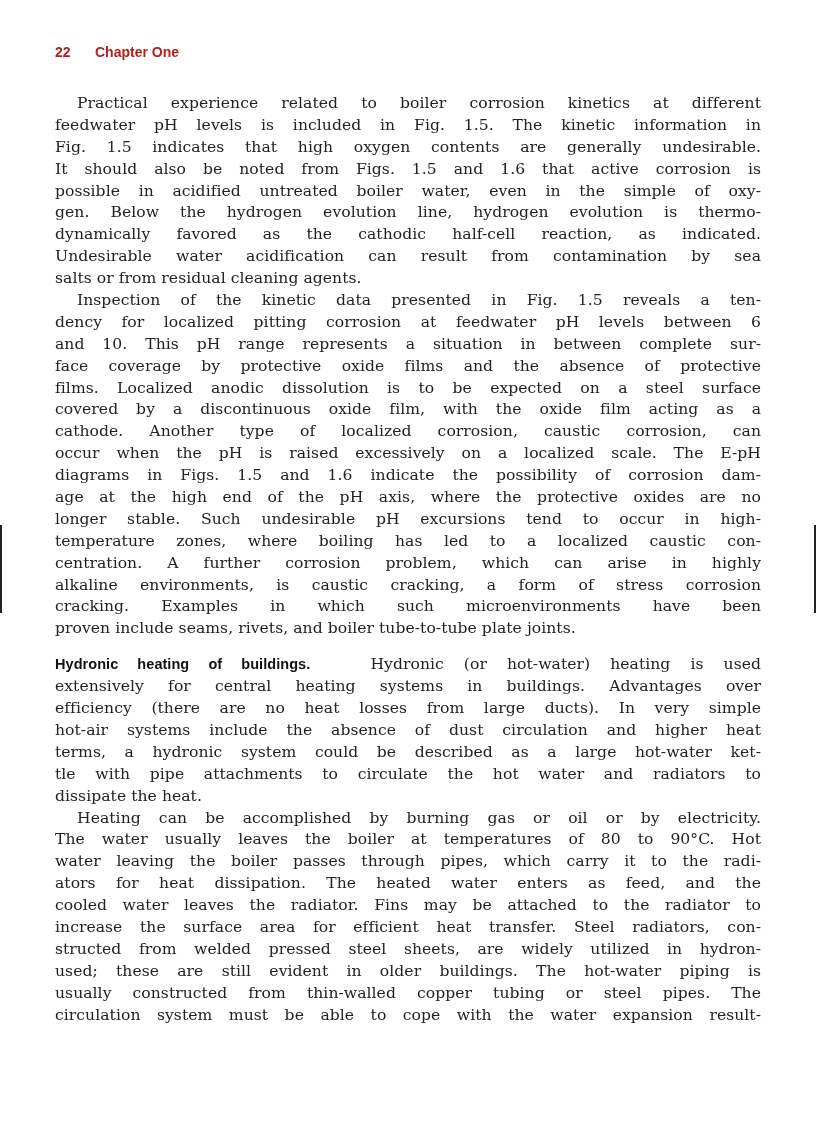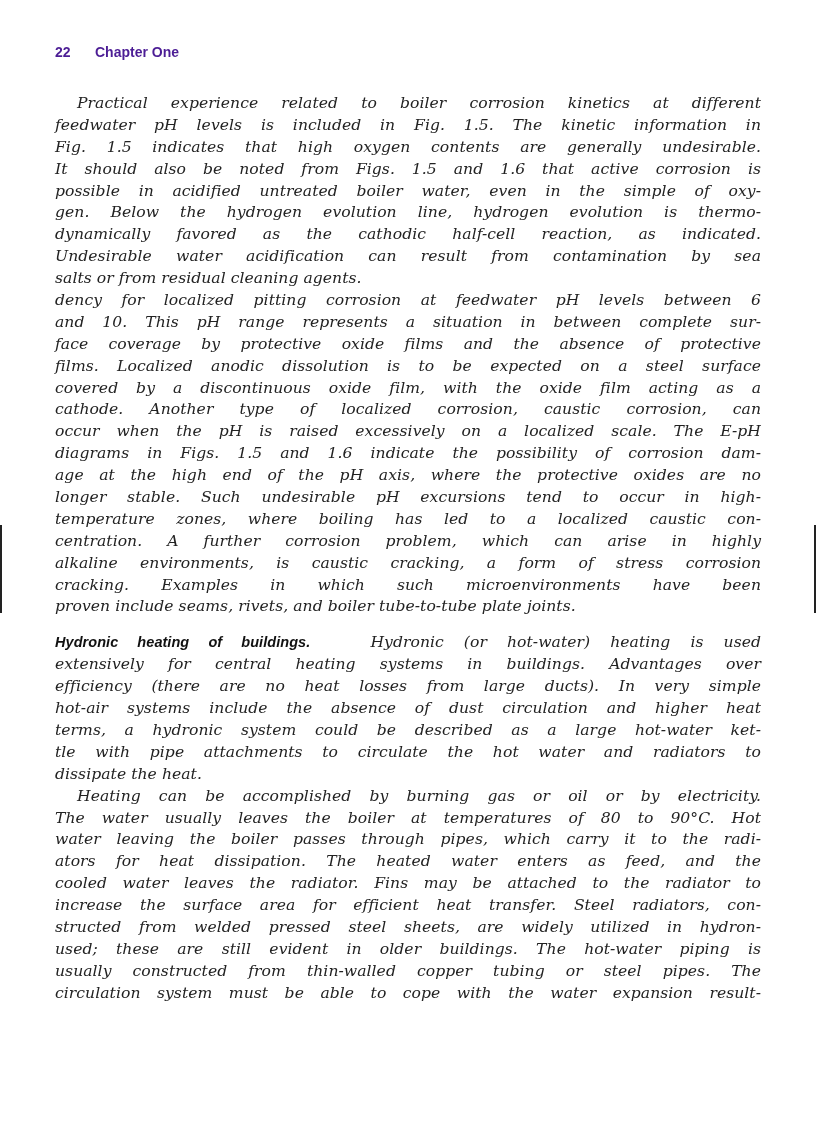--- a/index.html
+++ b/index.html
@@ -1,21 +1,21 @@
 <!DOCTYPE html>
 <html><head>
 <meta charset="utf-8">
 <style>
   html, body { margin:0; padding:0; background:#ffffff; }
   body { width:816px; height:1123px; position:relative; overflow:hidden; }
   .page { position:absolute; left:0; top:0; width:816px; height:1123px; background:#fff; }
-  .running-head { position:absolute; left:55px; top:44px; font-family:"Liberation Sans", sans-serif; font-weight:bold; font-size:14px; color:#4c1d95; }
+  .running-head { position:absolute; left:55px; top:44px; font-family:"Liberation Sans", sans-serif; font-weight:bold; font-size:14px; color:#b91c1c; }
   .running-head .pgnum { display:inline-block; width:40px; }
   .body-text { position:absolute; left:55px; top:93px; width:706px; font-family:"DejaVu Serif", serif; font-size:15.6px; line-height:21.9px; color:#222; letter-spacing:0.05px; }
-  .line { display:block; white-space:nowrap; text-align:justify; text-align-last:justify; height:21.9px;font-style:italic; }
+  .line { display:block; white-space:nowrap; text-align:justify; text-align-last:justify; height:21.9px; }
   .line.last { text-align-last:left; }
   .line.indent { padding-left:22px; }
   .sec-head { font-family:"Liberation Sans", sans-serif; font-weight:bold; font-size:14.5px; color:#111; }
   .gap { height:14px; }
   .margin-bar { position:absolute; top:525px; width:2px; height:88px; background:#222; }
   .mb-left { left:0px; }
   .mb-right { left:814px; }
 </style>
 </head>
 <body>
@@ -37,20 +37,21 @@
       <span class="line">Fig. 1.5 indicates that high oxygen contents are generally undesirable.</span>
       <span class="line">It should also be noted from Figs. 1.5 and 1.6 that active corrosion is</span>
       <span class="line">possible in acidified untreated boiler water, even in the simple of oxy-</span>
       <span class="line">gen. Below the hydrogen evolution line, hydrogen evolution is thermo-</span>
       <span class="line">dynamically favored as the cathodic half-cell reaction, as indicated.</span>
       <span class="line">Undesirable water acidification can result from contamination by sea</span>
       <span class="line last">salts or from residual cleaning agents.</span>
     </div>
 
     <div>
+      <span class="line indent">Inspection of the kinetic data presented in Fig. 1.5 reveals a ten-</span>
       <span class="line">dency for localized pitting corrosion at feedwater pH levels between 6</span>
       <span class="line">and 10. This pH range represents a situation in between complete sur-</span>
       <span class="line">face coverage by protective oxide films and the absence of protective</span>
       <span class="line">films. Localized anodic dissolution is to be expected on a steel surface</span>
       <span class="line">covered by a discontinuous oxide film, with the oxide film acting as a</span>
       <span class="line">cathode. Another type of localized corrosion, caustic corrosion, can</span>
       <span class="line">occur when the pH is raised excessively on a localized scale. The E-pH</span>
       <span class="line">diagrams in Figs. 1.5 and 1.6 indicate the possibility of corrosion dam-</span>
       <span class="line">age at the high end of the pH axis, where the protective oxides are no</span>
       <span class="line">longer stable. Such undesirable pH excursions tend to occur in high-</span>

